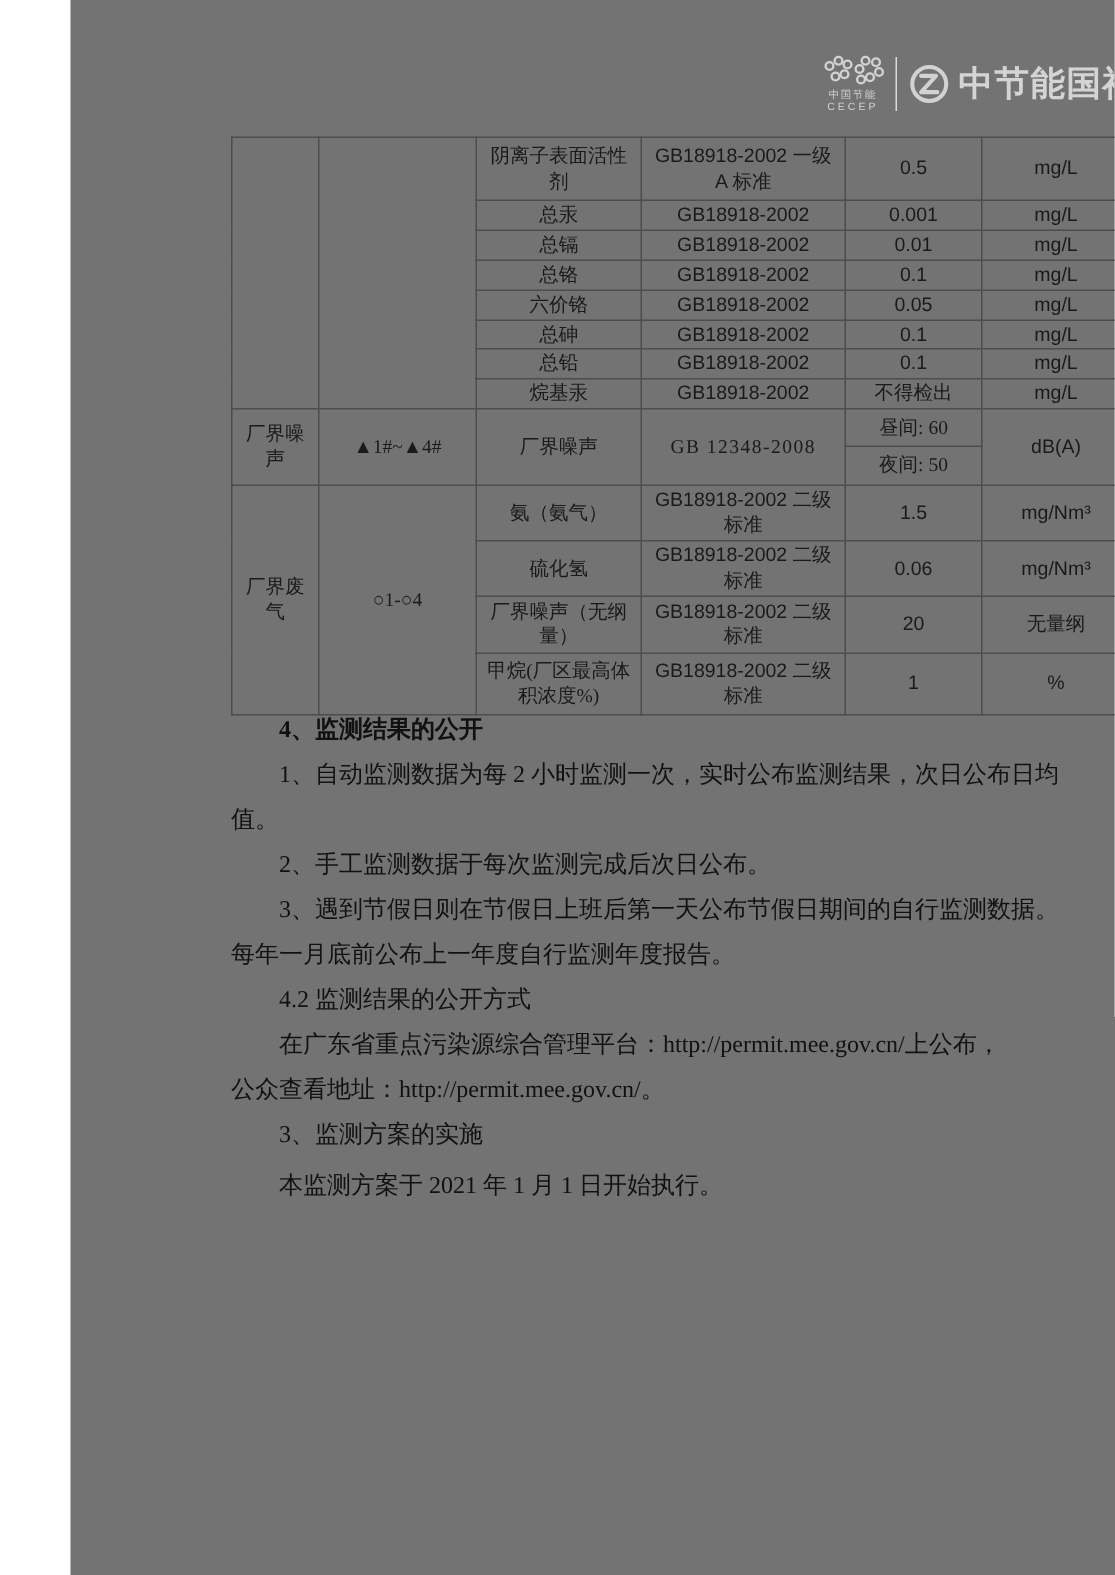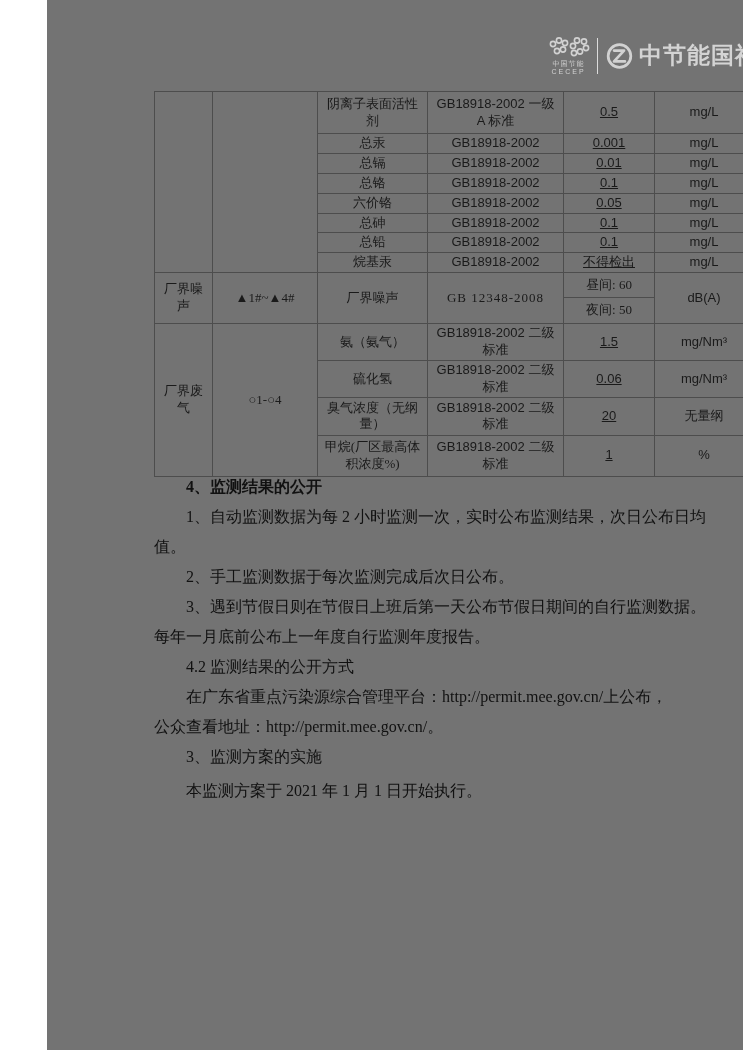--- a/index.html
+++ b/index.html
@@ -64,21 +64,21 @@
     text-align: center;
     vertical-align: middle;
     font-size: 13px;
     line-height: 1.3;
     padding: 1px 3px;
     word-break: break-all;
   }
   td.catcell { padding: 1px 5px; }
   td.std { font-family: Liberation Sans, sans-serif; font-size: 12px; }
   td.std-serif { font-family: "Liberation Serif", serif; font-size: 13px; letter-spacing: 1px; }
-  td.val { font-family: "Liberation Sans", sans-serif; font-size: 12.5px; text-decoration: underline; }
+  td.val { font-family: "Liberation Sans", sans-serif; font-size: 12.5px; }
   td.unit { font-family: "Liberation Sans", sans-serif; font-size: 12.5px; }
   td.daynight { font-size: 13px; }
 
   
   .bodytext {
     position: absolute;
     left: 107px;
     top: 472px;
     width: 604px;
   }
@@ -208,21 +208,21 @@
         <td class="val">1.5</td>
         <td class="unit">mg/Nm³</td>
       </tr>
       <tr style="height:36px">
         <td>硫化氢</td>
         <td class="std">GB18918-2002 二级标准</td>
         <td class="val">0.06</td>
         <td class="unit">mg/Nm³</td>
       </tr>
       <tr style="height:38px">
-        <td>臭气浓度（无纲量）</td>
+        <td>厂界噪声（无纲量）</td>
         <td class="std">GB18918-2002 二级标准</td>
         <td class="val">20</td>
         <td class="unit">无量纲</td>
       </tr>
       <tr style="height:41px">
         <td>甲烷(厂区最高体积浓度%)</td>
         <td class="std">GB18918-2002 二级标准</td>
         <td class="val">1</td>
         <td class="unit">%</td>
       </tr>

